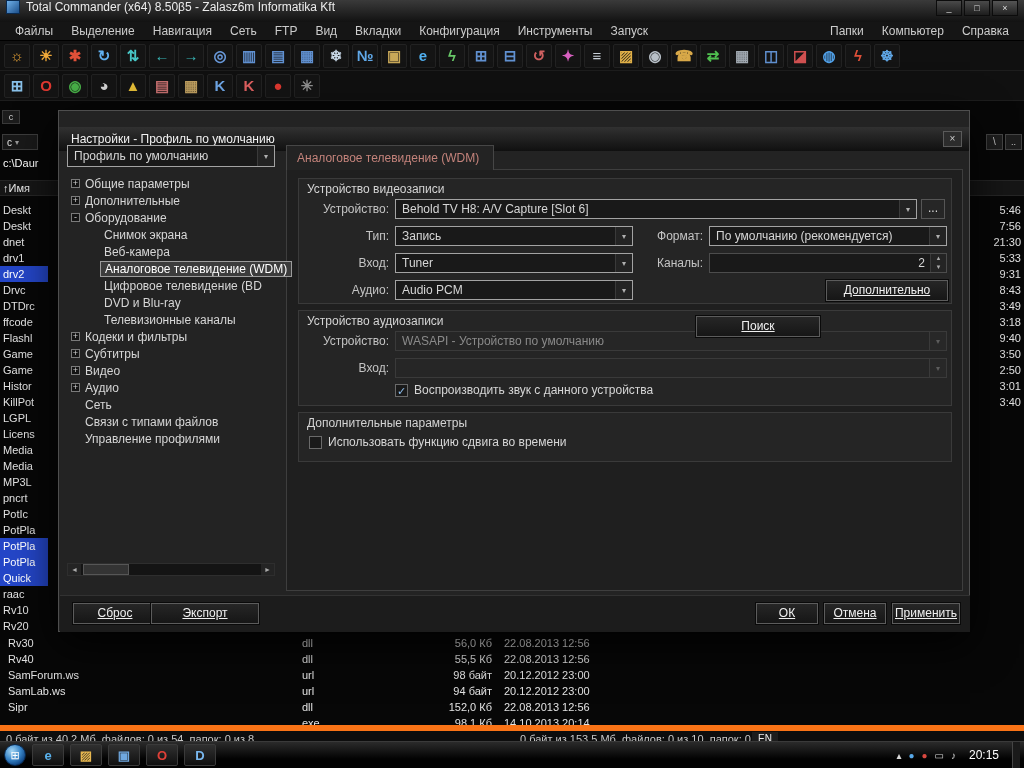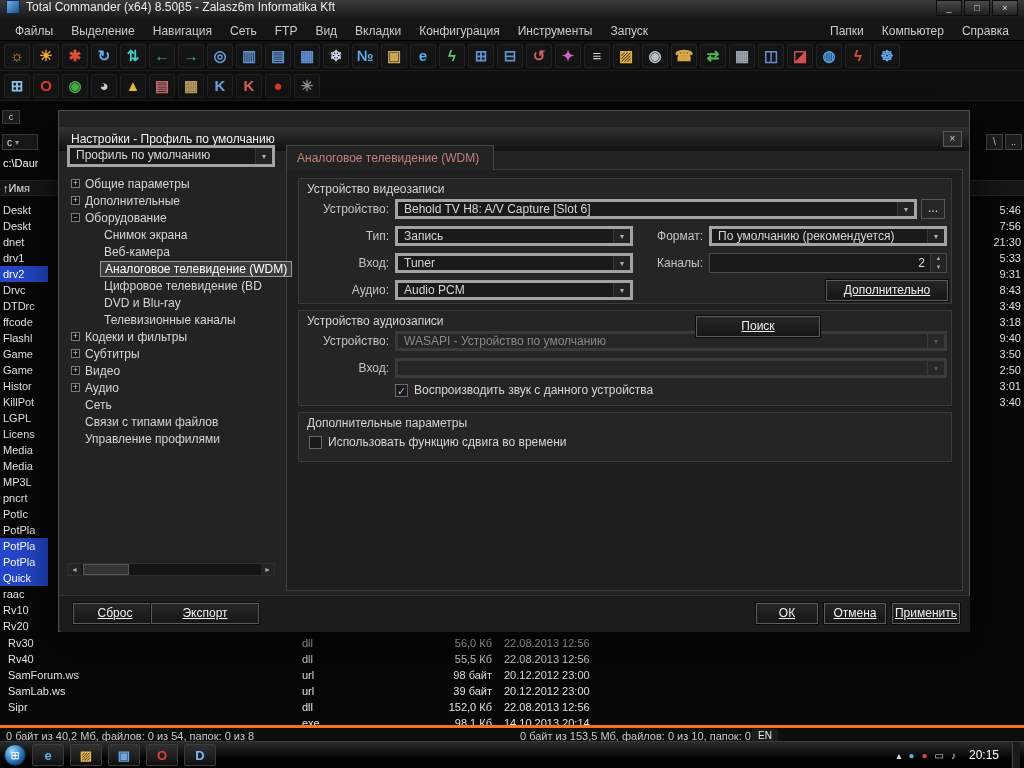--- a/index.html
+++ b/index.html
@@ -43,30 +43,30 @@
   .timescol{position:absolute;right:3px;top:101px;width:50px;}
   .trow{height:16px;line-height:16px;text-align:right;white-space:nowrap;}
   .bottomfiles{position:absolute;left:0;top:534px;width:100%;}
   .brow{position:relative;height:16px;line-height:16px;}
   .bname{position:absolute;left:8px;}
   .bext{position:absolute;left:302px;}
   .bsize{position:absolute;left:380px;width:112px;text-align:right;}
   .bdate{position:absolute;left:504px;}
 
   
-  .statusbar{position:absolute;left:0;top:725px;width:100%;height:16px;background:#0d0d0d;border-top:3px solid #f97316;font-size:11px;color:#c8c8c8;}
+  .statusbar{position:absolute;left:0;top:725px;width:100%;height:16px;background:#0d0d0d;border-top:6px solid #f97316;font-size:11px;color:#c8c8c8;}
   .stleft{position:absolute;left:6px;top:2px;}
   .stright{position:absolute;left:520px;top:2px;}
   .lang{position:absolute;left:752px;top:1px;width:26px;height:14px;background:#1c1c1c;color:#ececec;text-align:center;font-size:10px;line-height:14px;}
 
   
   .dialog{position:absolute;left:58px;top:110px;width:912px;height:522px;background:#232323;border:1px solid #4e4e4e;box-shadow:0 12px 40px rgba(0,0,0,.85);font-size:12px;color:#d6d6d6;}
   .dtitle{position:absolute;left:0;top:16px;width:100%;height:24px;background:linear-gradient(#313131,#101010);color:#f2f2f2;line-height:24px;padding-left:12px;}
   .dclose{position:absolute;right:7px;top:4px;width:19px;height:16px;background:#2c2c2c;border:1px solid #5a5a5a;color:#ccc;font-size:10px;text-align:center;line-height:14px;}
-  .combo{position:absolute;background:#191919;border:3px solid #a3a3a3;height:22px;display:flex;align-items:flex-start;}
+  .combo{position:absolute;background:#191919;border:1px solid #a3a3a3;height:22px;display:flex;align-items:center;}
   .cval{flex:1;padding:0 6px;white-space:nowrap;overflow:hidden;}
   .carr{width:17px;align-self:stretch;display:flex;align-items:center;justify-content:center;color:#b0b0b0;font-size:8px;border-left:1px solid #3a3a3a;background:#232323;flex:0 0 auto;}
   .combo.profile{left:8px;top:34px;width:208px;}
   .combo.disabled{background:#262626;border-color:#3a3a3a;color:#8a8a8a;}
   .combo.disabled .carr{color:#5c5c5c;background:#282828;}
 
   .tree{position:absolute;left:8px;top:64px;width:208px;height:386px;overflow:visible;}
   .titem{height:17px;display:flex;align-items:center;white-space:nowrap;position:relative;}
   .titem.lvl0{padding-left:4px;}
   .titem.lvl0.noexp{padding-left:18px;}
@@ -279,21 +279,21 @@
         </div>
         <div class="brow">
           <span class="bname">SamForum.ws</span>
           <span class="bext">url</span>
           <span class="bsize">98 байт</span>
           <span class="bdate">20.12.2012 23:00</span>
         </div>
         <div class="brow">
           <span class="bname">SamLab.ws</span>
           <span class="bext">url</span>
-          <span class="bsize">39 байт</span>
+          <span class="bsize">94 байт</span>
           <span class="bdate">20.12.2012 23:00</span>
         </div>
         <div class="brow">
           <span class="bname">Sipr</span>
           <span class="bext">dll</span>
           <span class="bsize">152,0 Кб</span>
           <span class="bdate">22.08.2013 12:56</span>
         </div>
         <div class="brow">
           <span class="bname"></span>

